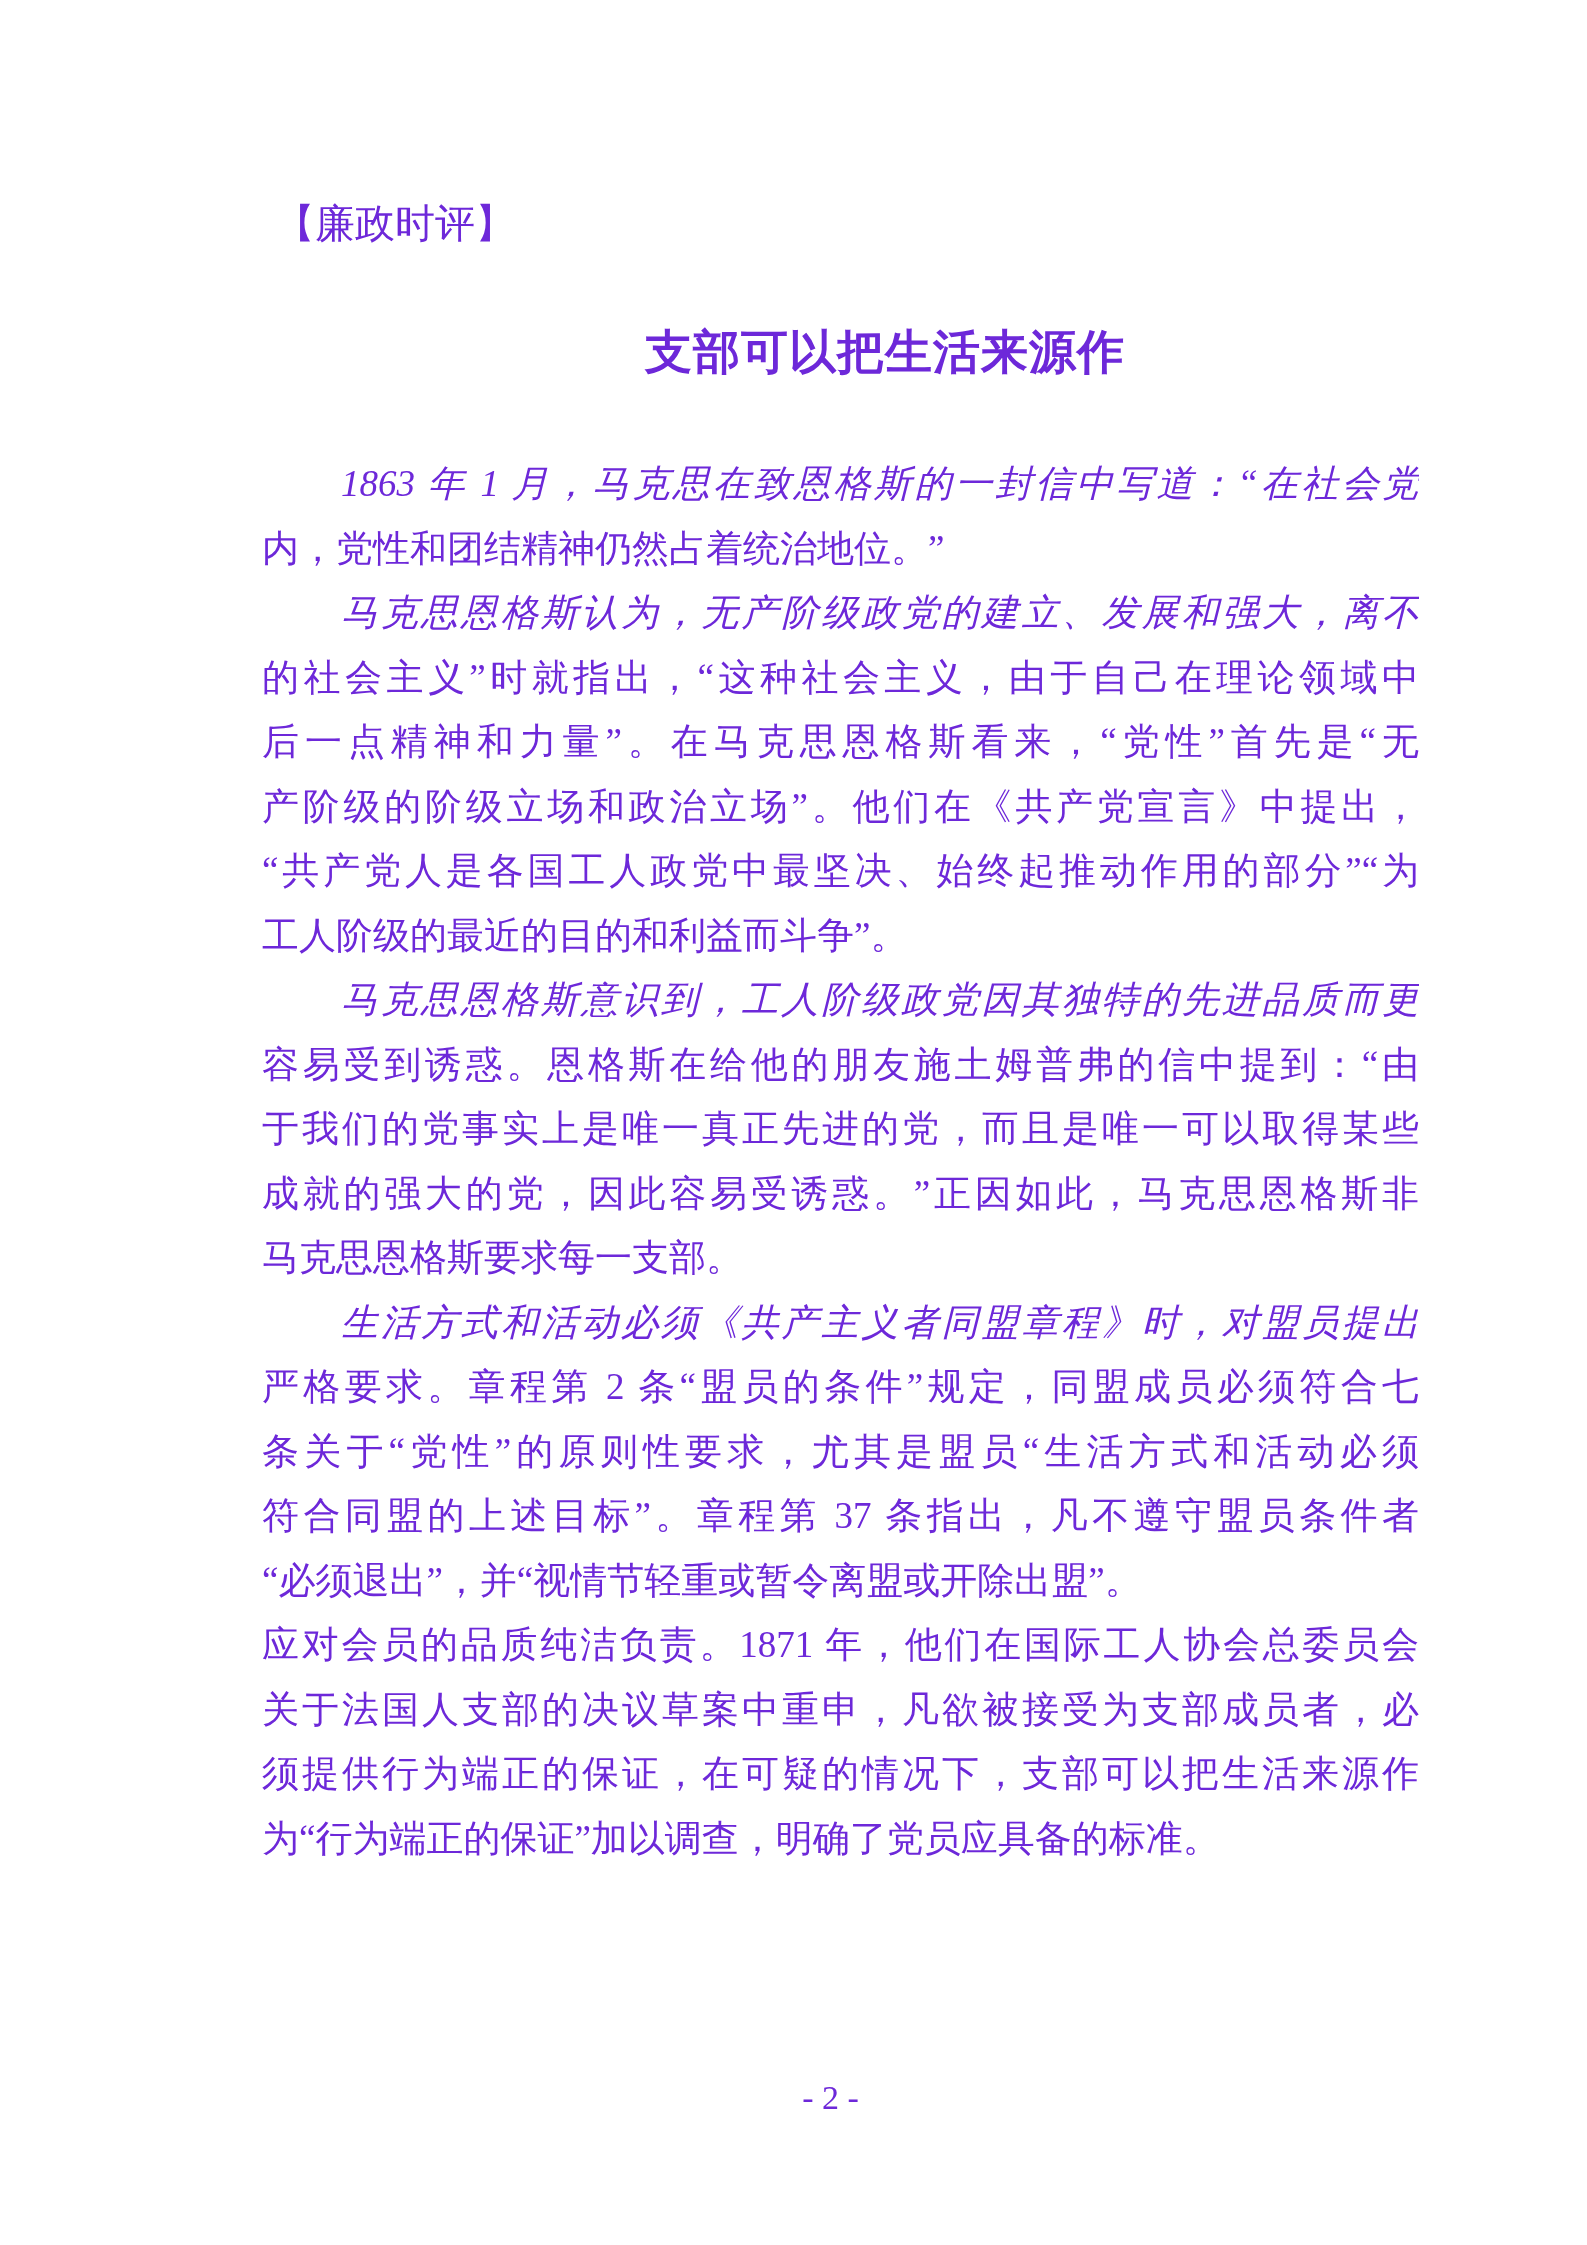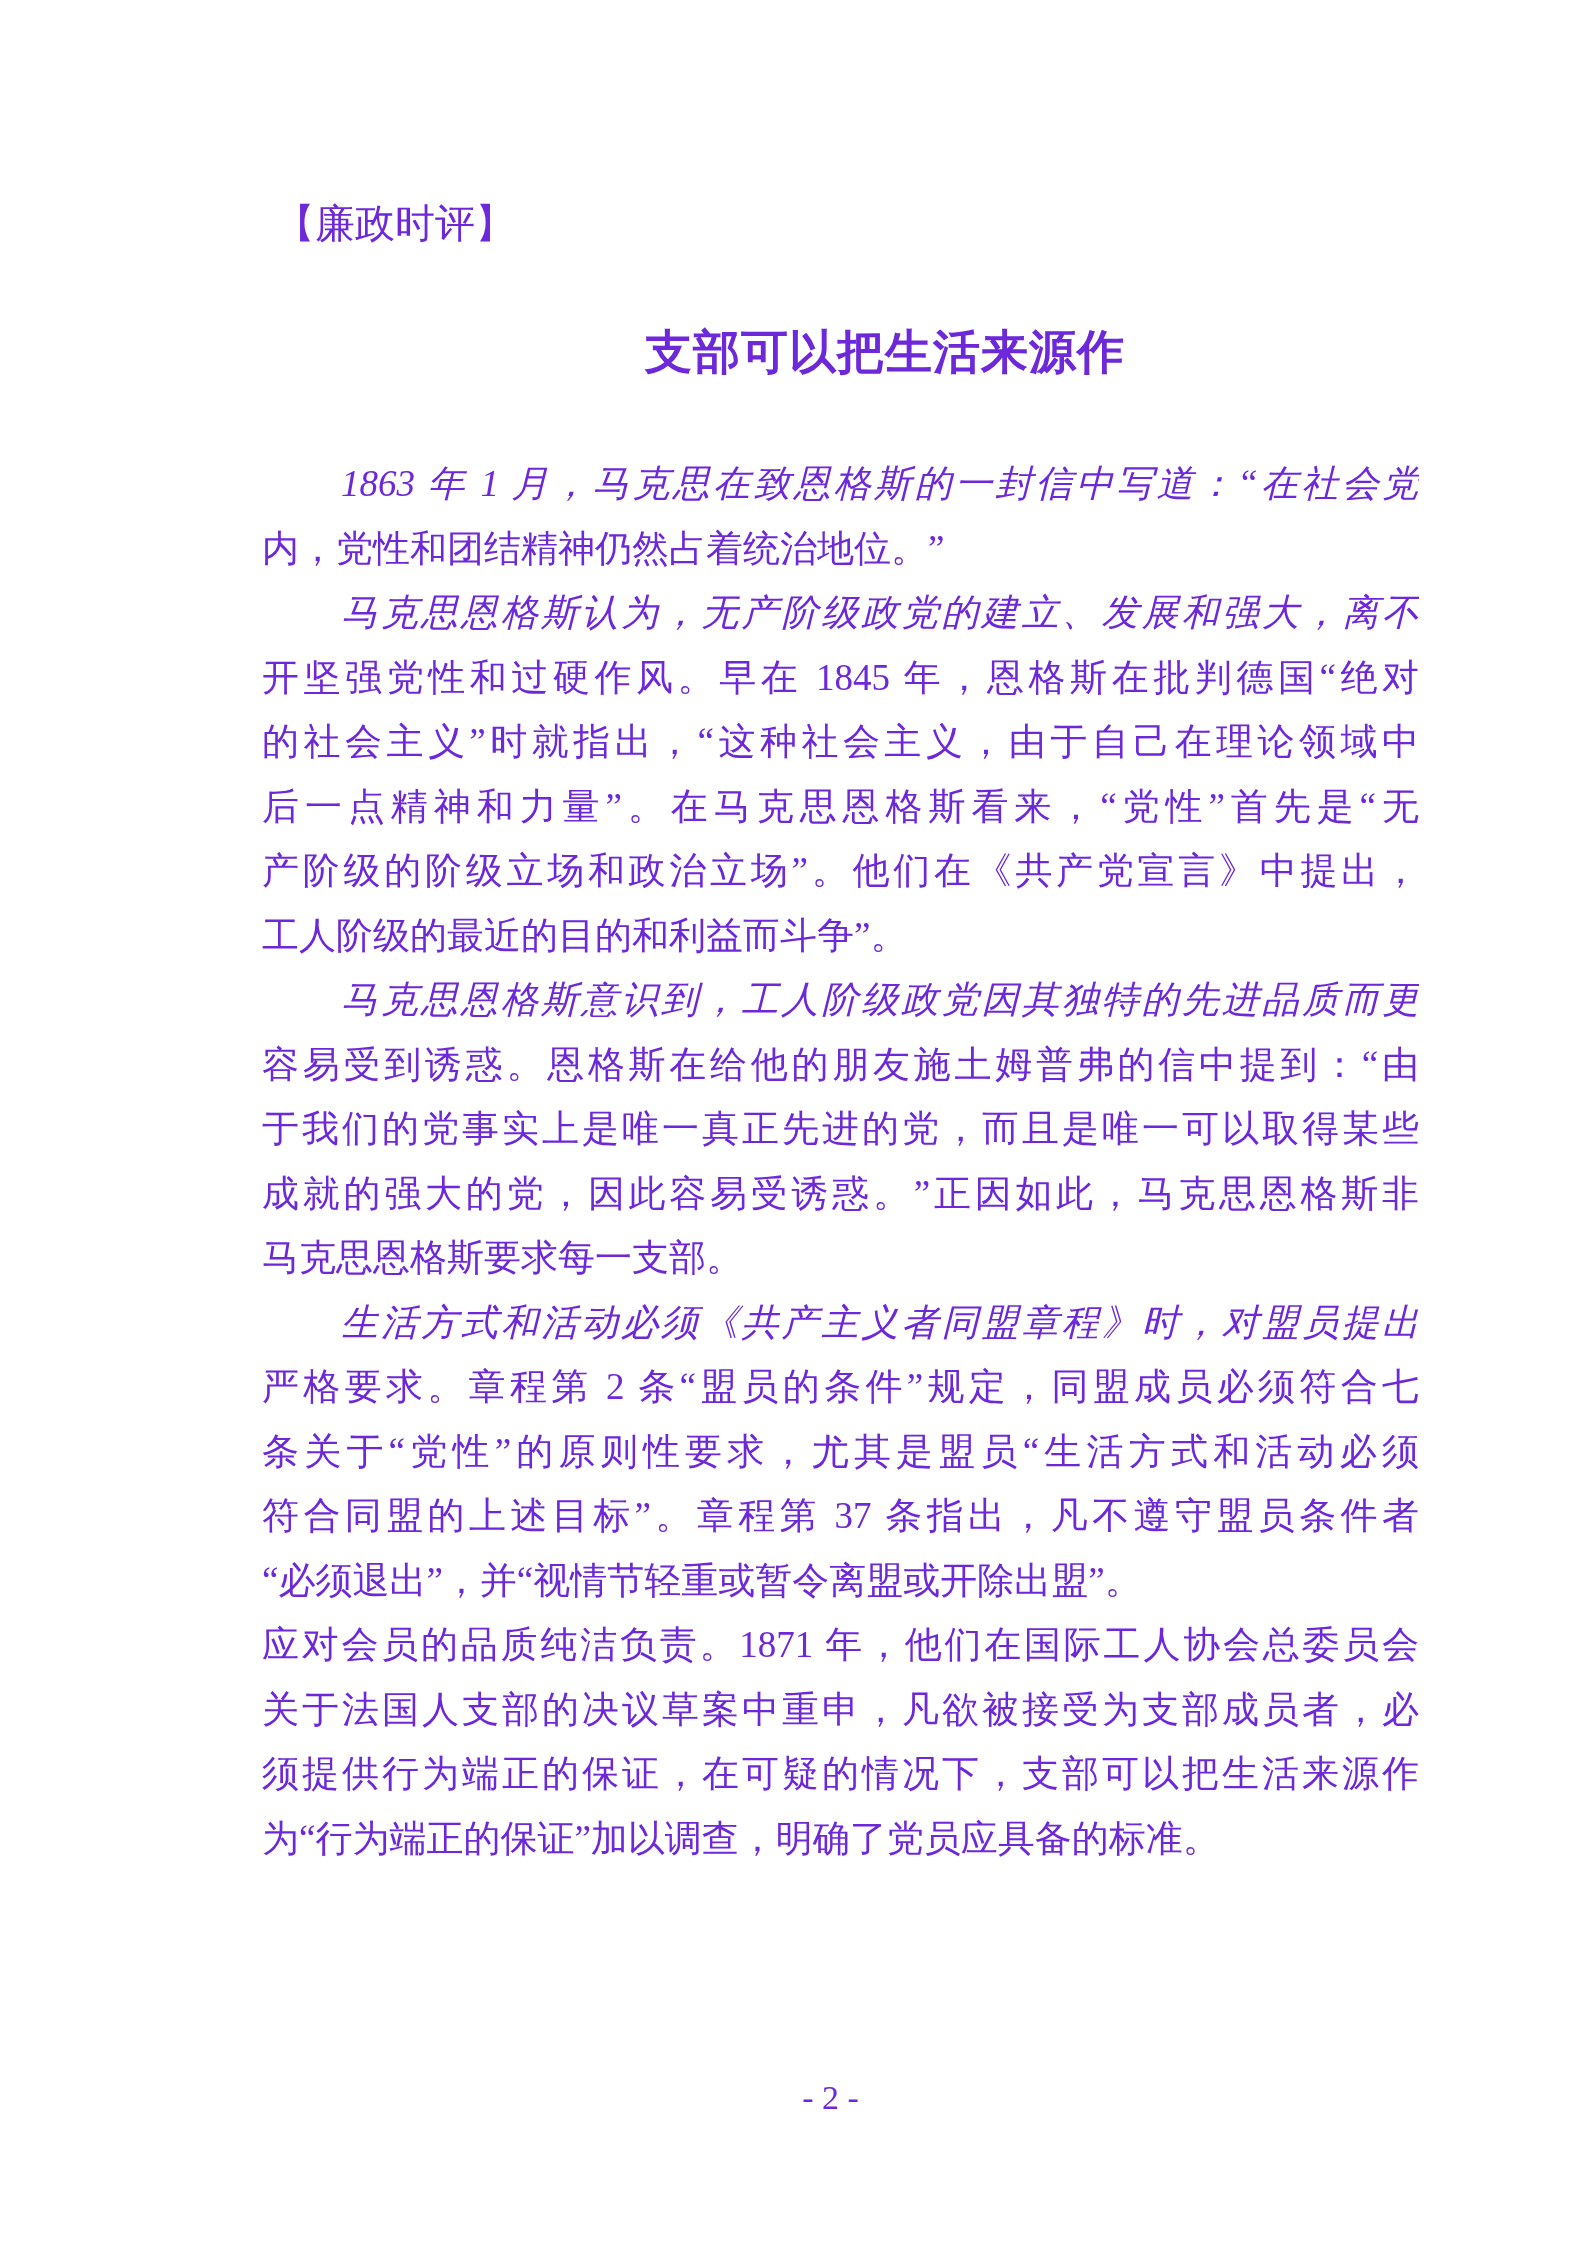--- a/index.html
+++ b/index.html
@@ -72,24 +72,24 @@
 
   <div class="body-text">
 
     <div class="paragraph">
       <div class="line indent">1863 年 1 月，马克思在致恩格斯的一封信中写道：“在社会党</div>
       <div class="line end">内，党性和团结精神仍然占着统治地位。”</div>
     </div>
 
     <div class="paragraph">
       <div class="line indent">马克思恩格斯认为，无产阶级政党的建立、发展和强大，离不</div>
-      <div class="line">开坚强党性和过硬作风。早在 1845 年，恩格斯在批判德国“绝对</div>
       <div class="line">的社会主义”时就指出，“这种社会主义，由于自己在理论领域中</div>
       <div class="line">后一点精神和力量”。在马克思恩格斯看来，“党性”首先是“无</div>
       <div class="line">产阶级的阶级立场和政治立场”。他们在《共产党宣言》中提出，</div>
+      <div class="line">“共产党人是各国工人政党中最坚决、始终起推动作用的部分”“为</div>
       <div class="line end">工人阶级的最近的目的和利益而斗争”。</div>
     </div>
 
     <div class="paragraph">
       <div class="line indent">马克思恩格斯意识到，工人阶级政党因其独特的先进品质而更</div>
       <div class="line">容易受到诱惑。恩格斯在给他的朋友施土姆普弗的信中提到：“由</div>
       <div class="line">于我们的党事实上是唯一真正先进的党，而且是唯一可以取得某些</div>
       <div class="line">成就的强大的党，因此容易受诱惑。”正因如此，马克思恩格斯非</div>
       <div class="line end">马克思恩格斯要求每一支部。</div>
     </div>

